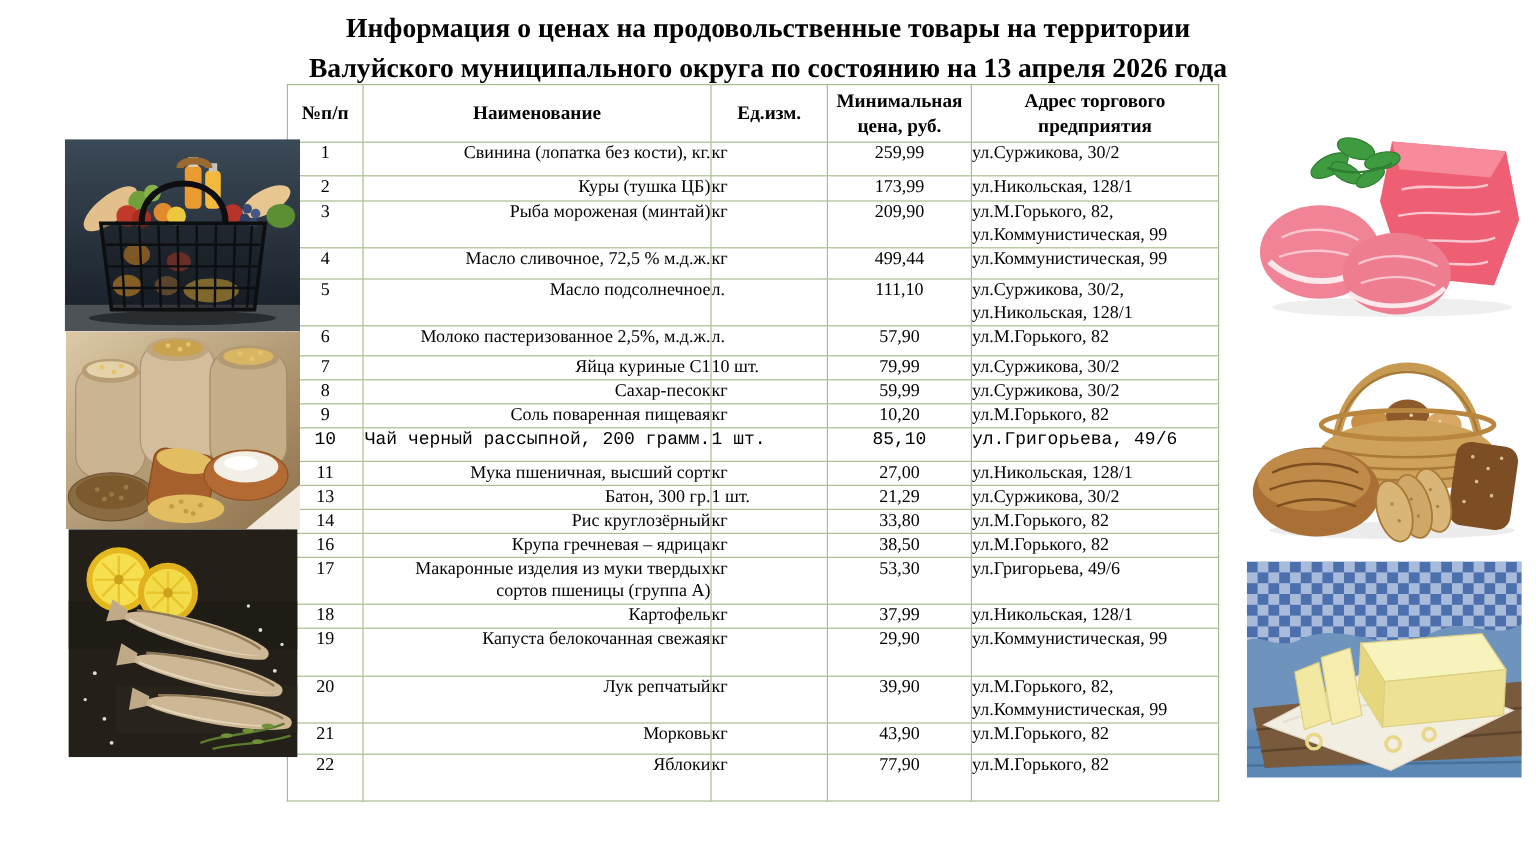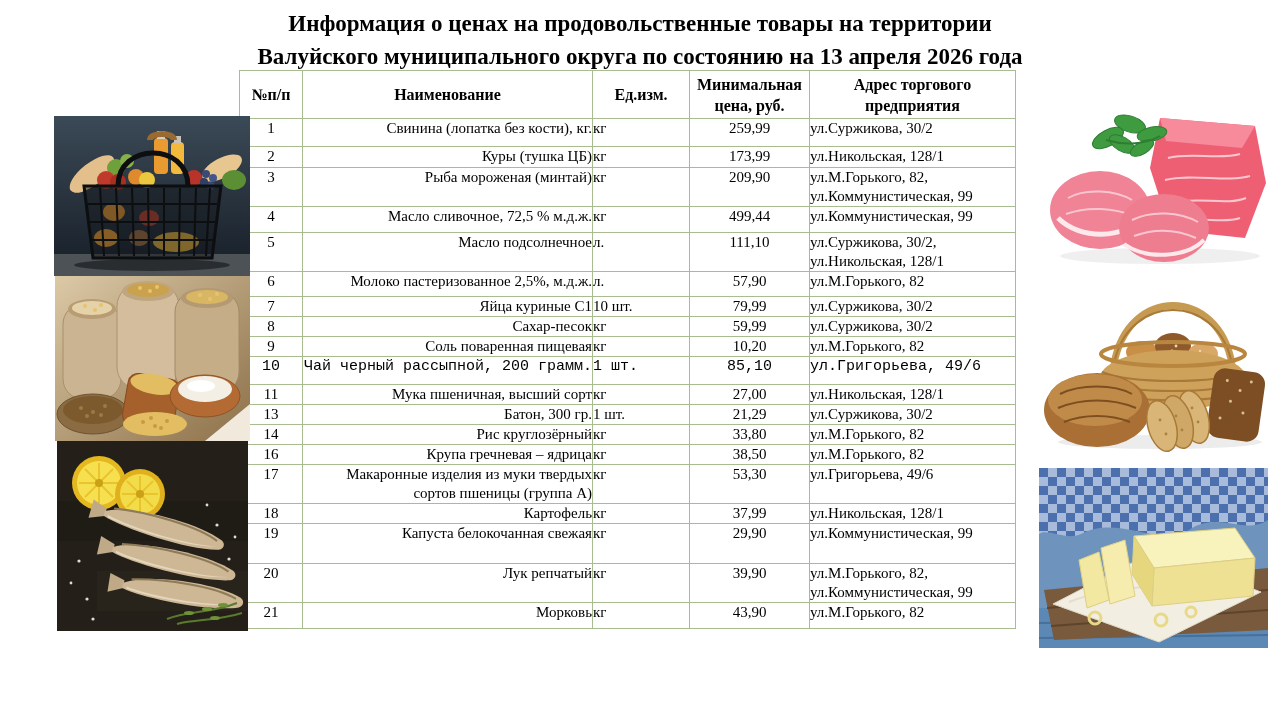--- a/index.html
+++ b/index.html
@@ -202,20 +202,27 @@
       <td class="c-unit">кг</td>
       <td class="c-price">39,90</td>
       <td class="c-addr">ул.М.Горького, 82,
 ул.Коммунистическая, 99</td>
     </tr>
         <tr>
       <td class="c-num">21</td>
       <td class="c-name">Морковь</td>
       <td class="c-unit">кг</td>
       <td class="c-price">43,90</td>
+      <td class="c-addr">ул.М.Горького, 82</td>
+    </tr>
+        <tr>
+      <td class="c-num">22</td>
+      <td class="c-name">Яблоки</td>
+      <td class="c-unit">кг</td>
+      <td class="c-price">77,90</td>
       <td class="c-addr">ул.М.Горького, 82</td>
     </tr>
       </tbody>
   </table>
 
   <div class="photo ph-basket">
     <svg viewBox="0 0 196 160">
       <defs>
         <linearGradient id="bgb" x1="0" y1="0" x2="0" y2="1">
           <stop offset="0" stop-color="#3b4a57"></stop>

